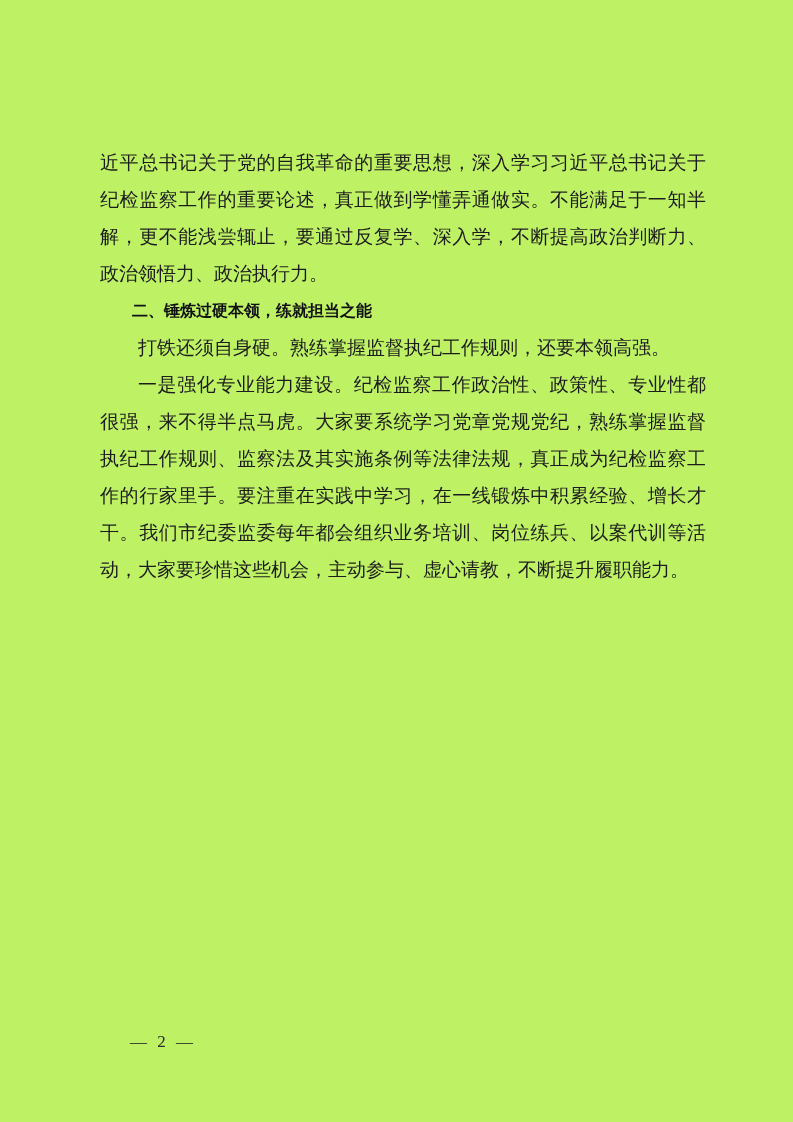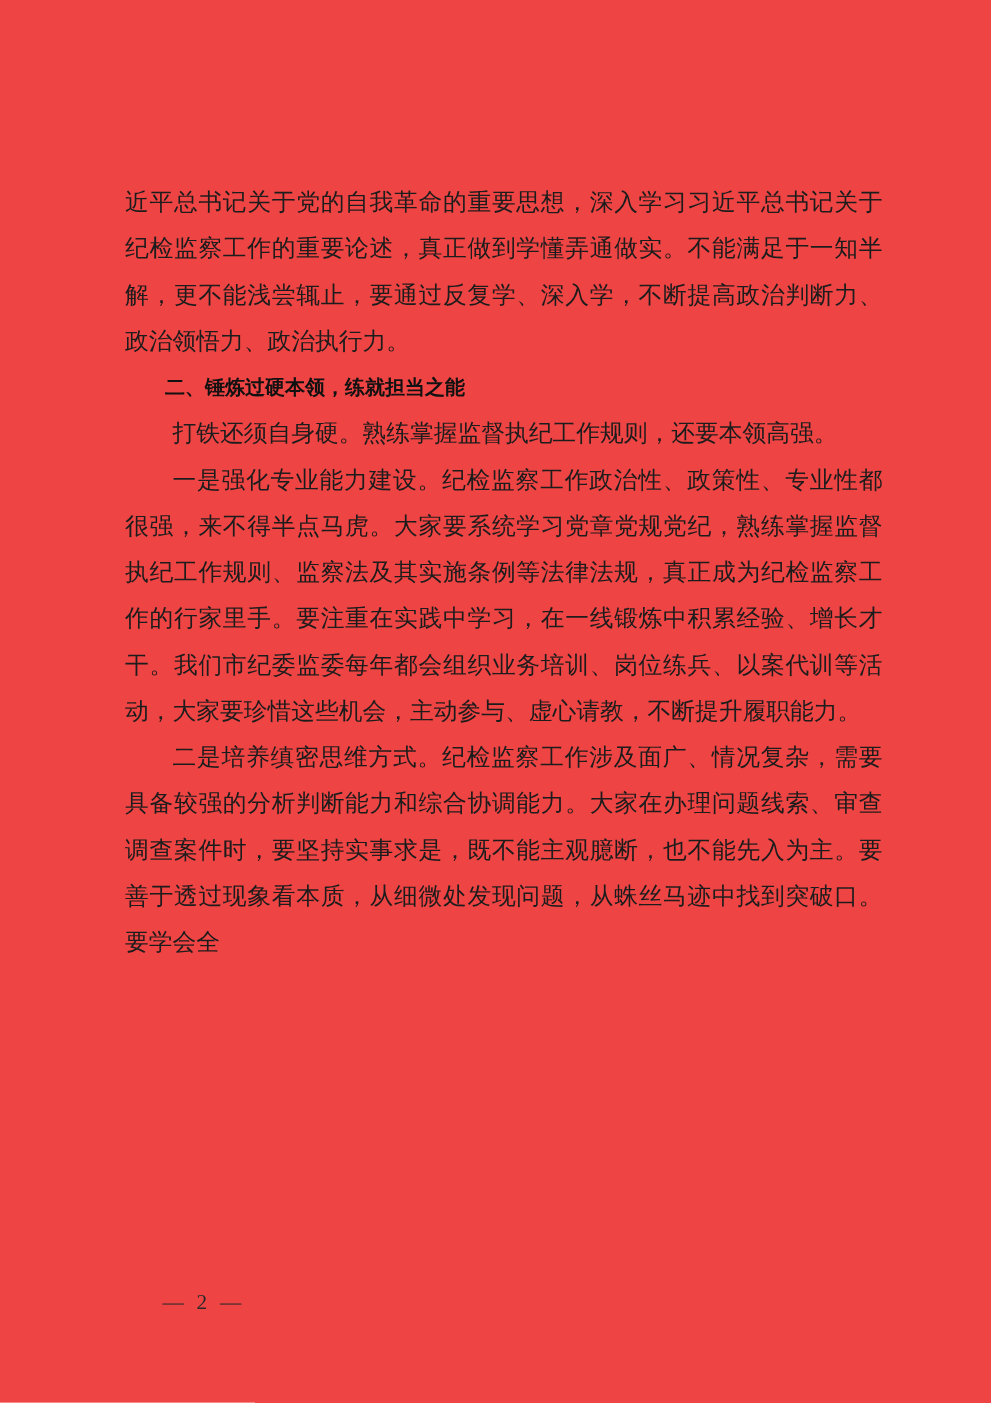--- a/index.html
+++ b/index.html
@@ -11,21 +11,21 @@
     position: relative;
     width: 793px;
     height: 1122px;
     overflow: hidden;
     font-family: "Liberation Serif", "DejaVu Serif", serif;
     color: #1c1c1c;
   }
   .page {
     position: absolute;
     inset: 0;
-    background: #ef4444;
+    background: #bef264;
   }
   .content {
     position: absolute;
     left: 100px;
     top: 144px;
     width: 606px;
   }
   .para {
     margin: 0;
     font-size: 19px;
@@ -62,17 +62,16 @@
 </style>
 </head>
 <body>
 
 <div class="page">
   <div class="content">
     <p class="para no-indent">近平总书记关于党的自我革命的重要思想，深入学习习近平总书记关于纪检监察工作的重要论述，真正做到学懂弄通做实。不能满足于一知半解，更不能浅尝辄止，要通过反复学、深入学，不断提高政治判断力、政治领悟力、政治执行力。</p>
     <h2 class="section-heading">二、锤炼过硬本领，练就担当之能</h2>
     <p class="para indent">打铁还须自身硬。熟练掌握监督执纪工作规则，还要本领高强。</p>
     <p class="para indent">一是强化专业能力建设。纪检监察工作政治性、政策性、专业性都很强，来不得半点马虎。大家要系统学习党章党规党纪，熟练掌握监督执纪工作规则、监察法及其实施条例等法律法规，真正成为纪检监察工作的行家里手。要注重在实践中学习，在一线锻炼中积累经验、增长才干。我们市纪委监委每年都会组织业务培训、岗位练兵、以案代训等活动，大家要珍惜这些机会，主动参与、虚心请教，不断提升履职能力。</p>
-    <p class="para indent">二是培养缜密思维方式。纪检监察工作涉及面广、情况复杂，需要具备较强的分析判断能力和综合协调能力。大家在办理问题线索、审查调查案件时，要坚持实事求是，既不能主观臆断，也不能先入为主。要善于透过现象看本质，从细微处发现问题，从蛛丝马迹中找到突破口。要学会全</p>
   </div>
 
   <div class="page-number">— 2 —</div>
 </div>
 
 </body></html>

